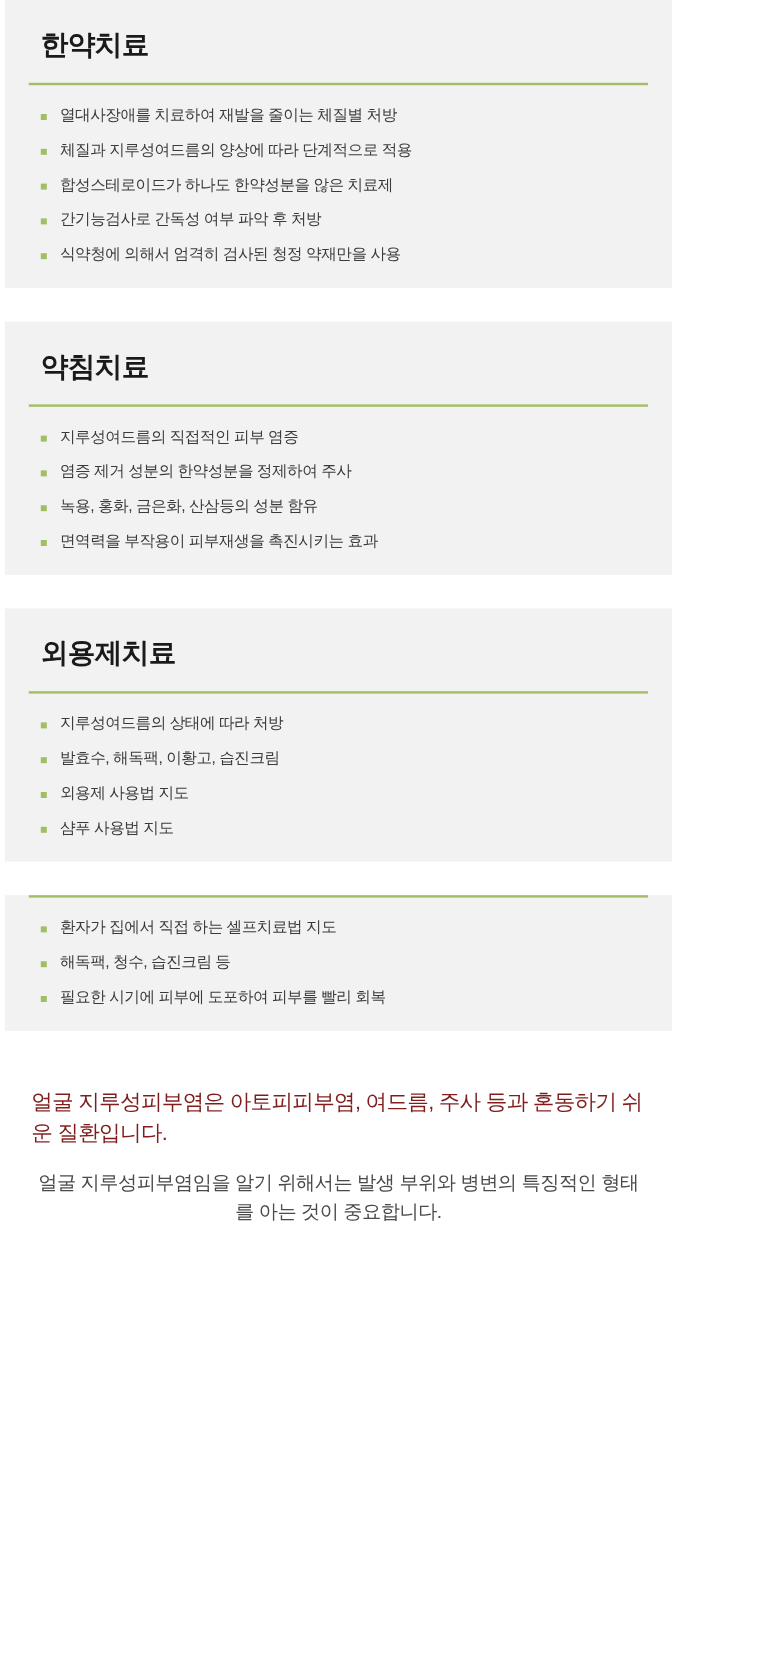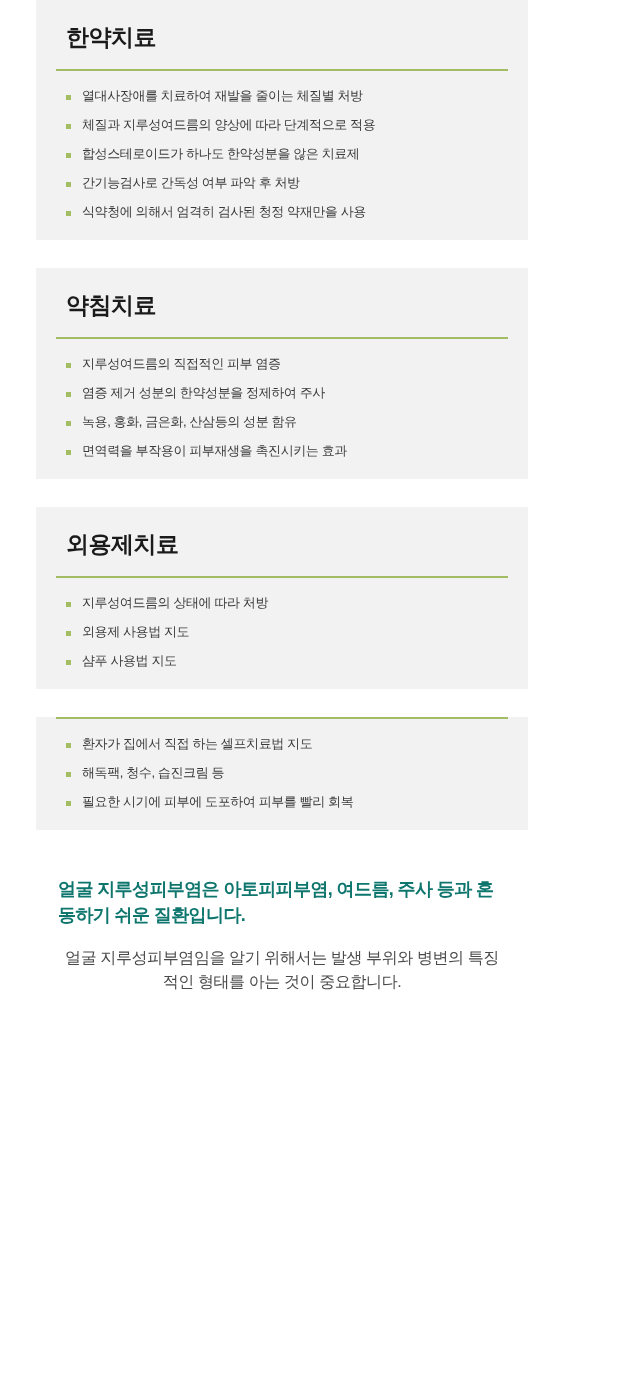--- a/index.html
+++ b/index.html
@@ -10,21 +10,21 @@
   body {
     width: 640px;
     min-height: 1387px;
     font-family: "Liberation Sans", sans-serif;
     color: #333333;
     -webkit-font-smoothing: antialiased;
   }
   .page {
     width: 564px;
     box-sizing: border-box;
-    padding: 0 36px;
+    padding: 0 4px;
   }
   .card {
     background: #f2f2f2;
     margin-bottom: 28px;
     padding: 0 0 20px 0;
   }
   .card-title {
     font-size: 23px;
     font-weight: bold;
     color: #1a1a1a;
@@ -61,22 +61,22 @@
     width: 5px;
     height: 5px;
     background: #a3bd63;
     display: block;
   }
   .footer {
     padding: 18px 22px 24px 22px;
   }
   .footer-lead {
     font-size: 18px;
-    font-weight: bold;
-    color: #0f766e;
+    font-weight: normal;
+    color: #7f1d1d;
     line-height: 1.45;
     letter-spacing: -0.6px;
     margin: 0 0 18px 0;
   }
   .footer-body {
     font-size: 16px;
     color: #4a4a4a;
     line-height: 1.5;
     letter-spacing: -0.4px;
     margin: 0;
@@ -109,20 +109,21 @@
       <li><span class="bullet"></span><span>녹용, 홍화, 금은화, 산삼등의 성분 함유</span></li>
       <li><span class="bullet"></span><span>면역력을 부작용이 피부재생을 촉진시키는 효과</span></li>
     </ul>
   </section>
 
   <section class="card">
     <h2 class="card-title">외용제치료</h2>
     <div class="card-rule"></div>
     <ul class="card-list">
       <li><span class="bullet"></span><span>지루성여드름의 상태에 따라 처방</span></li>
+      <li><span class="bullet"></span><span>발효수, 해독팩, 이황고, 습진크림</span></li>
       <li><span class="bullet"></span><span>외용제 사용법 지도</span></li>
       <li><span class="bullet"></span><span>샴푸 사용법 지도</span></li>
     </ul>
   </section>
 
   <section class="card">
     <div class="card-rule"></div>
     <ul class="card-list">
       <li><span class="bullet"></span><span>환자가 집에서 직접 하는 셀프치료법 지도</span></li>
       <li><span class="bullet"></span><span>해독팩, 청수, 습진크림 등</span></li>

